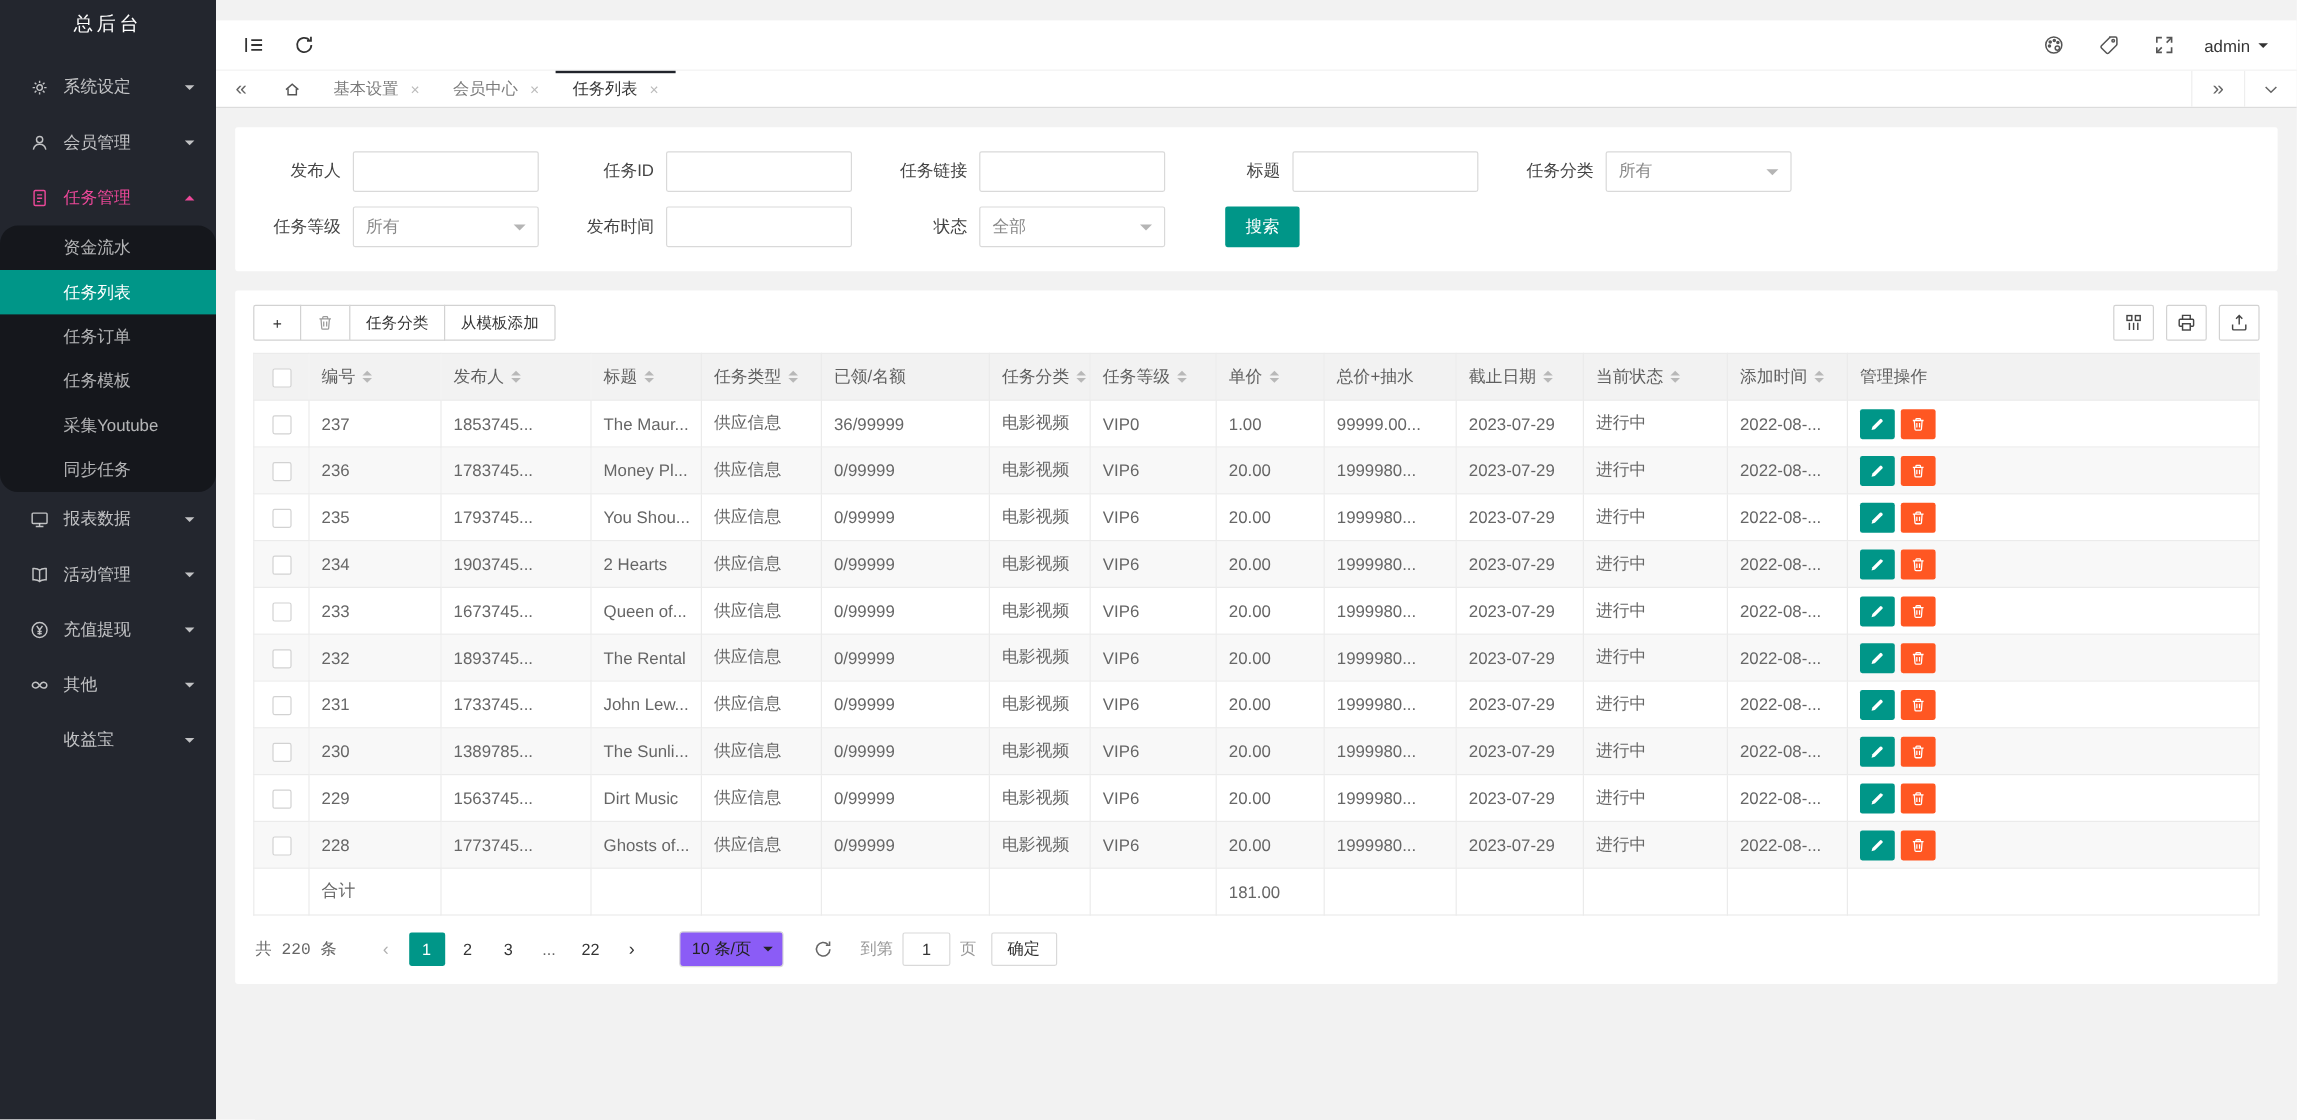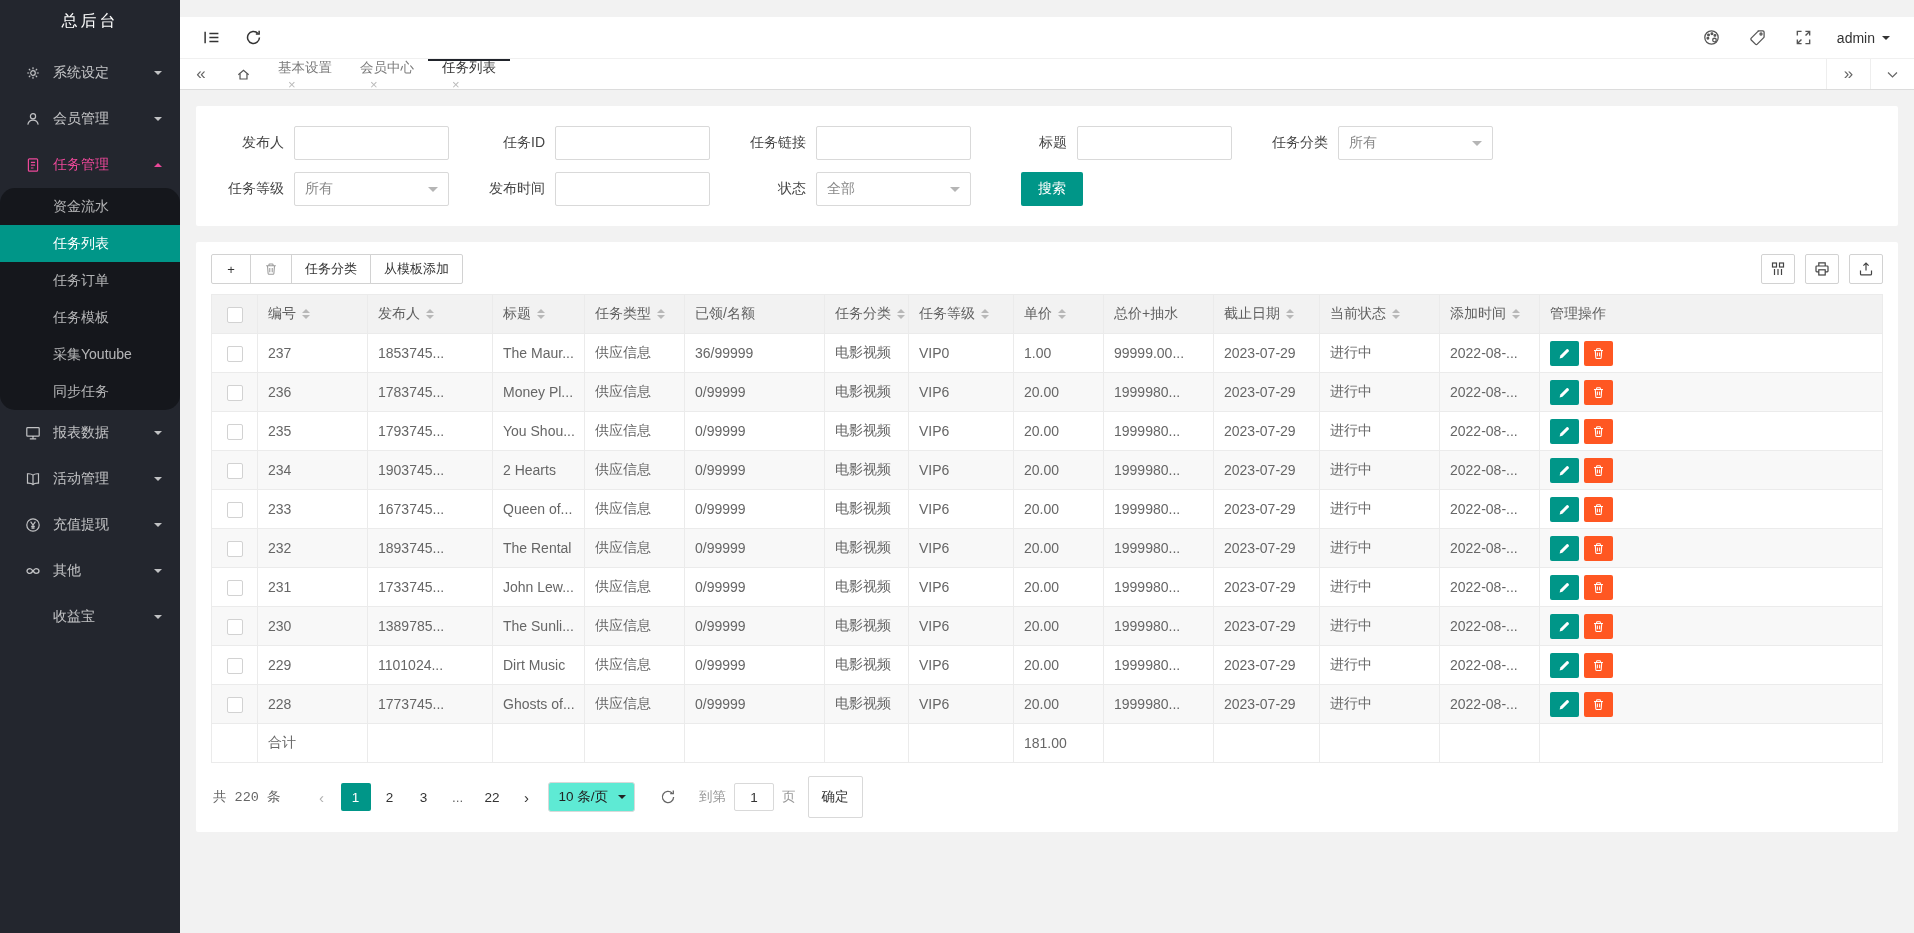--- a/index.html
+++ b/index.html
@@ -31,21 +31,21 @@
   .topbar-right { margin-left:auto; display:flex; align-items:center; }
   .topbar-right .tb-btn { width:46px; }
   .admin-box { display:flex; align-items:center; gap:7px; padding:0 18px 0 10px; cursor:pointer; color:#333; }
   .admin-caret { width:0; height:0; border:4.5px solid transparent; border-top-color:#333; margin-top:4px; }
 
   .tabbar { height:31px; background:#fff; border-bottom:1px solid #dcdcdc; display:flex; align-items:stretch; }
   .tab-nav { width:42px; display:flex; align-items:center; justify-content:center; color:#666; font-size:17px; cursor:pointer; }
   .tab-home { width:42px; display:flex; align-items:center; justify-content:center; color:#555; cursor:pointer; }
   .tab-home svg { width:15px; height:15px; }
   .tabs { display:flex; align-items:stretch; }
-  .tab { display:flex; align-items:flex-start; padding:0 14px; color:#7a7a7a; font-size:13.5px; position:relative; cursor:pointer;flex-direction:column; }
+  .tab { display:flex; align-items:center; padding:0 14px; color:#7a7a7a; font-size:13.5px; position:relative; cursor:pointer; }
   .tab .tab-close { margin-left:10px; color:#bbb; font-size:13px; }
   .tab.active { color:#333; }
   .tab.active::before { content:""; position:absolute; left:0; top:0; right:0; height:2px; background:#21242b; }
   .tabbar-right { margin-left:auto; display:flex; }
   .tabbar-right .tab-nav { border-left:1px solid #eee; width:44px; }
 
   .content { flex:1; padding:16px; overflow:hidden; }
   .card { background:#fff; border-radius:2px; }
 
   
@@ -88,28 +88,28 @@
   tfoot td { background:#fff; color:#666; }
 
   
   .pager { display:flex; align-items:center; padding:13px 2px 4px 2px; color:#666; font-size:13.5px; }
   .pg-total { margin-right:24px; color:#666;font-family:Liberation Mono, monospace; }
   .pg-btn { min-width:30px; height:28px; display:inline-flex; align-items:center; justify-content:center; padding:0 8px; margin:0 2px; color:#333; border-radius:2px; cursor:pointer; font-size:13.5px; }
   .pg-btn.nav { color:#b0b0b0; font-size:15px; }
   .pg-btn.nav.next { color:#333; }
   .pg-btn.active { background:#009688; color:#fff; }
   .pg-btn.dots { cursor:default; color:#666; }
-  .pp-select { height:30px; border:1px solid #d9d9d9; border-radius:3px; background:#5eead4; display:inline-flex; align-items:center; padding:0 26px 0 10px; margin-left:4px; position:relative; color:#222; cursor:pointer; }
+  .pp-select { height:30px; border:1px solid #d9d9d9; border-radius:3px; background:#8b5cf6; display:inline-flex; align-items:center; padding:0 26px 0 10px; margin-left:22px; position:relative; color:#222; cursor:pointer; }
   .pp-select .sel-caret { position:absolute; right:8px; top:12px; width:0; height:0; border:4.5px solid transparent; border-top-color:#222; }
   .pg-refresh { width:34px; height:30px; display:inline-flex; align-items:center; justify-content:center; margin-left:16px; color:#666; cursor:pointer; }
   .pg-refresh svg { width:16px; height:16px; }
   .pg-goto { color:#999; margin:0 8px 0 14px; }
   .pg-input { width:40px; height:28px; border:1px solid #d9d9d9; border-radius:2px; text-align:center; font-size:13.5px; color:#333; outline:none; }
   .pg-unit { color:#999; margin:0 12px 0 8px; }
-  .pg-confirm { height:42px; padding:0 13px; background:#fff; border:1px solid #d9d9d9; border-radius:2px; color:#333; font-size:13.5px; cursor:pointer; }
+  .pg-confirm { height:28px; padding:0 13px; background:#fff; border:1px solid #d9d9d9; border-radius:2px; color:#333; font-size:13.5px; cursor:pointer; }
 </style>
 </head>
 <body>
 
 <div class="layout">
 
   <aside class="sidebar">
     <div class="logo">总后台</div>
     <nav class="menu">
         <div class="menu-item">
@@ -659,21 +659,21 @@
                   </button><button class="act-btn act-del">
                     <svg viewBox="0 0 16 16" fill="none" stroke="#fff" stroke-width="1.3">
                       <path d="M2.5 4.2h11M5.7 4.2V2.9a.7.7 0 0 1 .7-.7h3.2a.7.7 0 0 1 .7.7v1.3M4 4.2l.7 9a1 1 0 0 0 1 .9h4.6a1 1 0 0 0 1-.9l.7-9"></path>
                       <path d="M6.6 6.8v4.6M9.4 6.8v4.6"></path>
                     </svg>
                   </button></td>
               </tr>
               <tr>
                 <td class="cb-cell"><span class="checkbox"></span></td>
                 <td>229</td>
-                <td>1101024...</td>
+                <td>1563745...</td>
                 <td>Dirt Music</td>
                 <td>供应信息</td>
                 <td>0/99999</td>
                 <td>电影视频</td>
                 <td>VIP6</td>
                 <td>20.00</td>
                 <td>1999980...</td>
                 <td>2023-07-29</td>
                 <td>进行中</td>
                 <td>2022-08-...</td>

